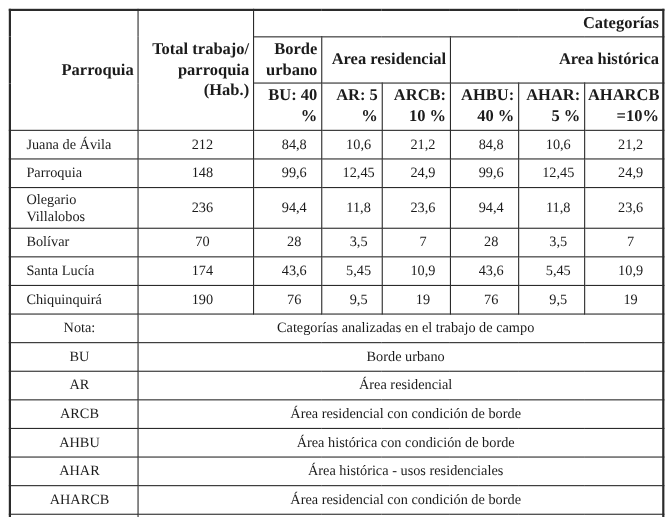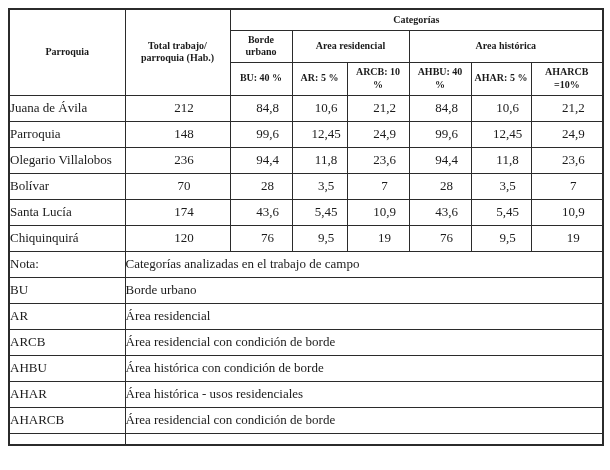--- a/index.html
+++ b/index.html
@@ -23,41 +23,41 @@
     width: 594px;
     border: 2px solid #2b2b2b;
   }
   th, td {
     border: 1px solid #2b2b2b;
     box-sizing: border-box;
     overflow: hidden;
   }
   th {
     font-weight: bold;
-    font-size: 10px;
-    text-align: center;
+    font-size: 15px;
+    text-align: right;
     vertical-align: middle;
     padding: 2px 3px;
     line-height: 1.25;
   }
   td {
     font-size: 13px;
     vertical-align: middle;
     padding: 2px 4px;
   }
   td.num { text-align: center; padding-left: 17px; }
   td.name, td.ltext {
     text-align: left;
-    padding-left: 0;
+    padding-left: 14px;
   }
   tr.hrow1 th { height: 21px; }
   tr.hrow2 th { height: 32px; }
   tr.hrow3 th { height: 33px; }
   tr.drow td { height: 26px; }
-  tr.lrow td { height: 26px; }
+  tr.lrow td { height: 26px; text-align: center; }
   tr.erow td { height: 12px; }
 </style>
 </head>
 <body>
 
 <div class="page">
   <table class="main">
     <colgroup>
       <col style="width:116px">
       <col style="width:105px">
@@ -134,21 +134,21 @@
         <td class="num">174</td>
         <td class="num">43,6</td>
         <td class="num">5,45</td>
         <td class="num">10,9</td>
         <td class="num">43,6</td>
         <td class="num">5,45</td>
         <td class="num">10,9</td>
       </tr>
       <tr class="drow">
         <td class="name">Chiquinquirá</td>
-        <td class="num">120</td>
+        <td class="num">190</td>
         <td class="num">76</td>
         <td class="num">9,5</td>
         <td class="num">19</td>
         <td class="num">76</td>
         <td class="num">9,5</td>
         <td class="num">19</td>
       </tr>
       <tr class="lrow">
         <td class="name">Nota:</td>
         <td class="ltext" colspan="7">Categorías analizadas en el trabajo de campo</td>

